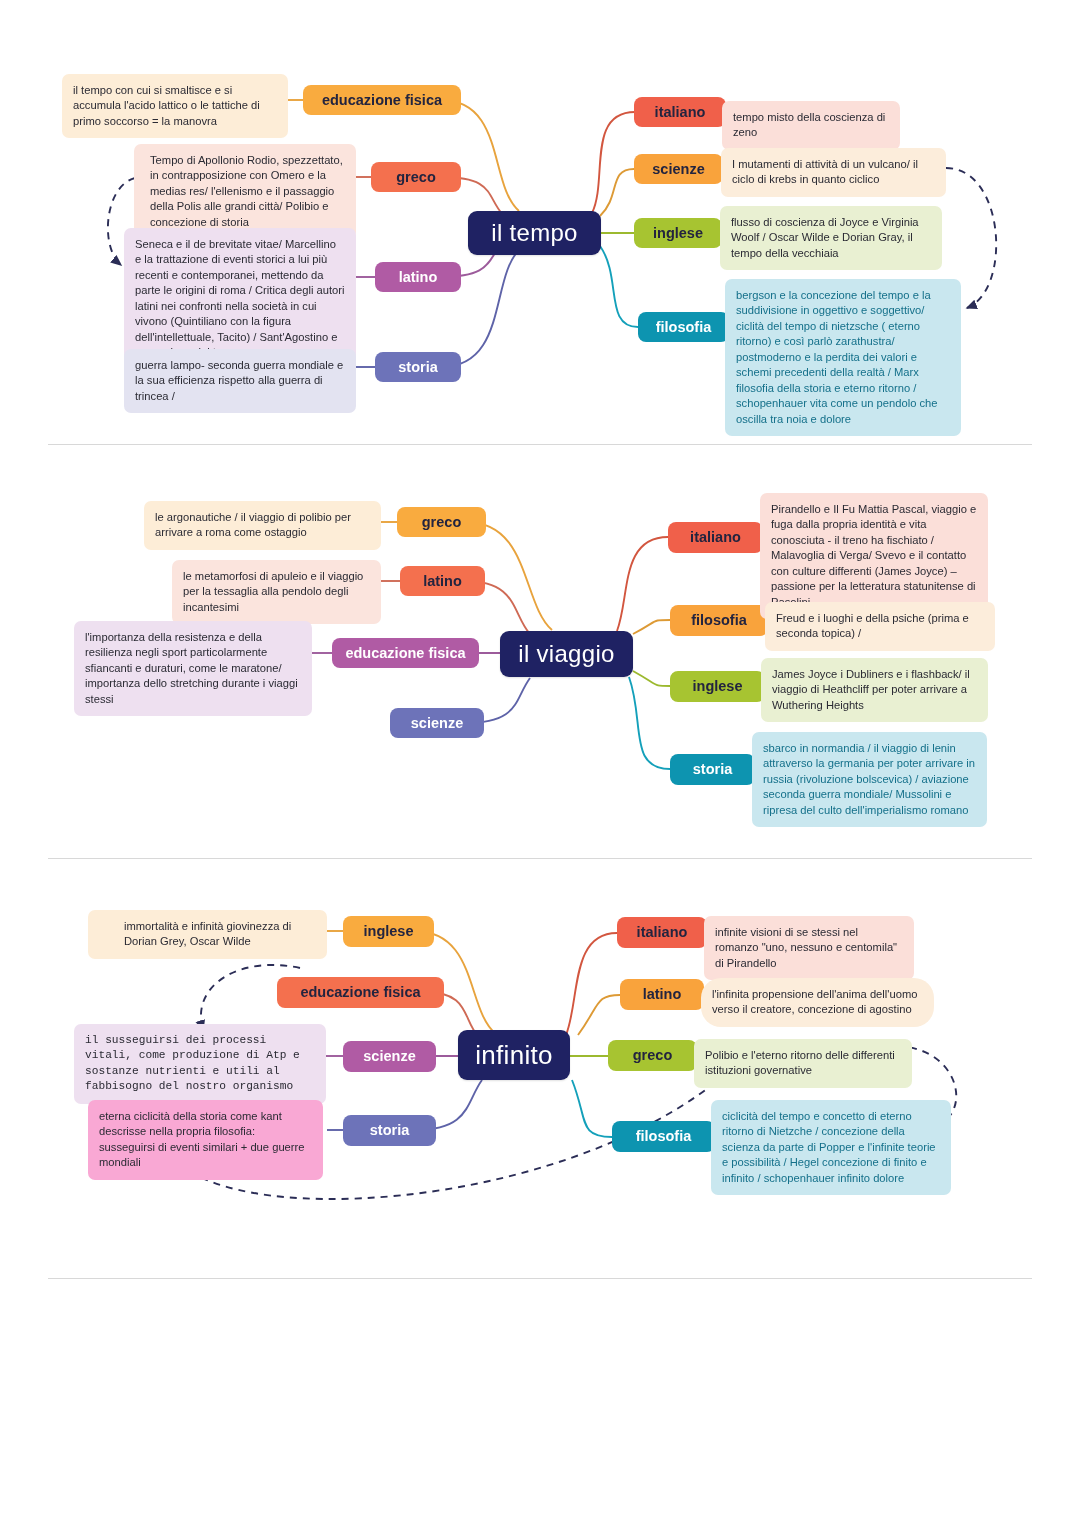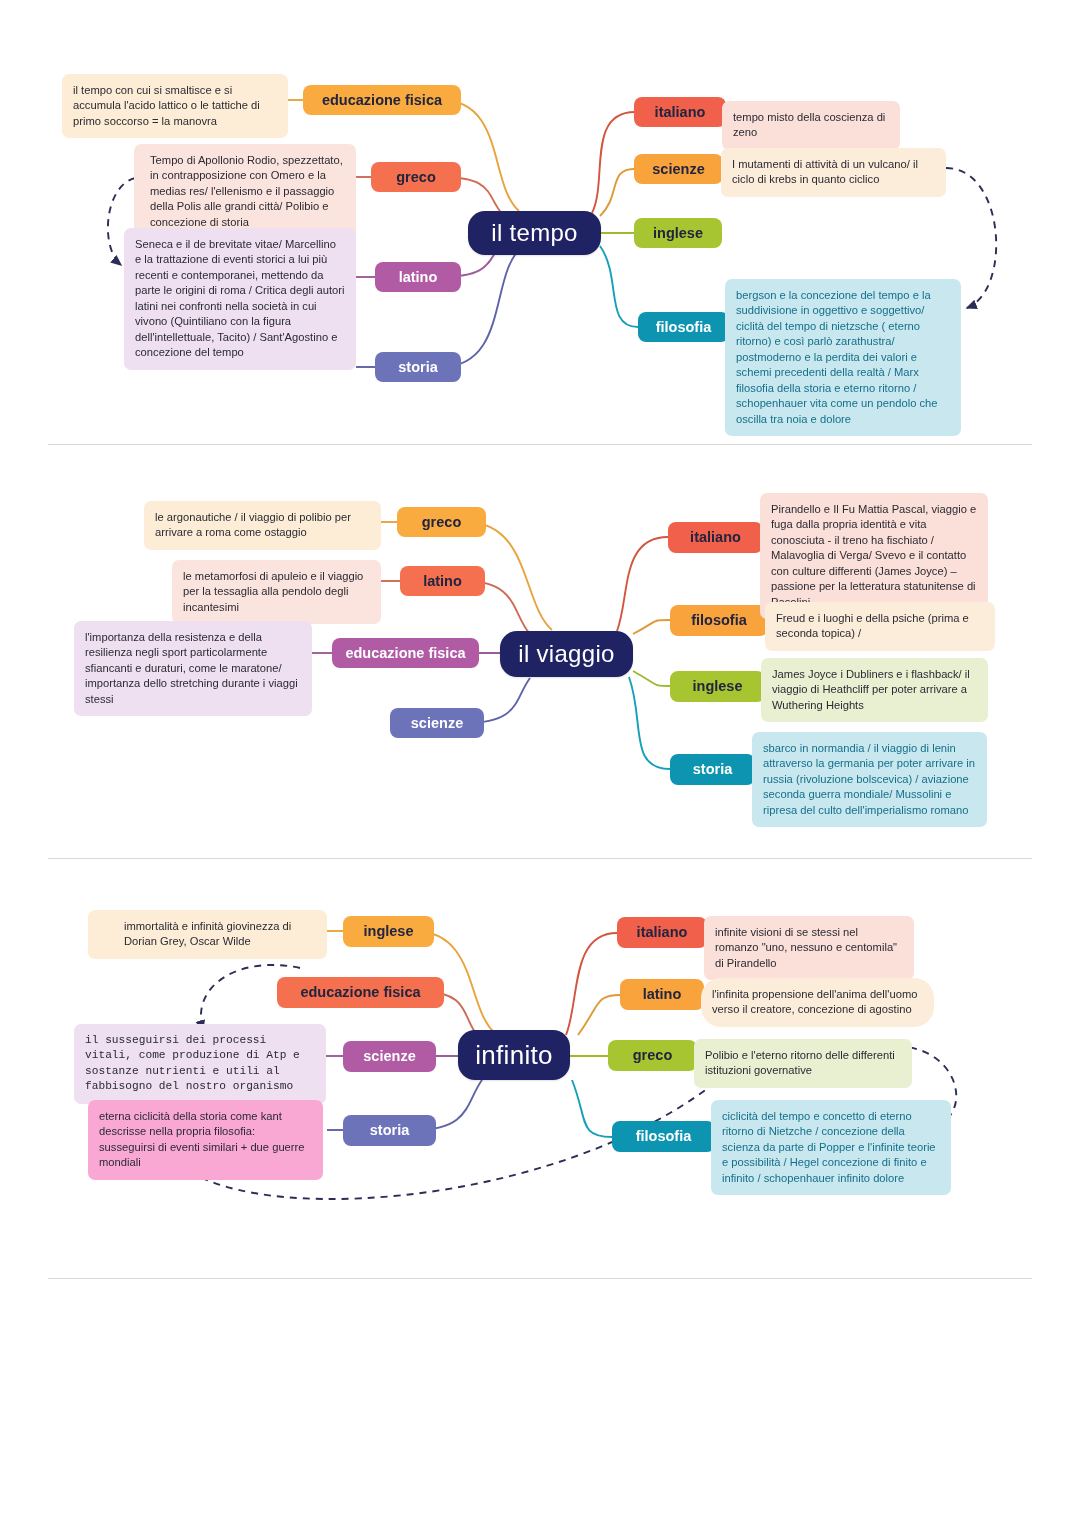--- a/index.html
+++ b/index.html
@@ -19,21 +19,21 @@
   .divider{position:absolute;left:48px;width:984px;height:1px;background:#d8d8d8;}
   #div-1{top:444px;}
   #div-2{top:858px;}
   #div-3{top:1278px;}
 
   .svg-layer{position:absolute;left:0;top:0;width:1080px;height:1526px;pointer-events:none;}
 
   
   .center-node{
     position:absolute;background:#1f2263;color:#ffffff;
-    border-radius:17px;display:flex;align-items:center;justify-content:center;
+    border-radius:9px;display:flex;align-items:center;justify-content:center;
     font-size:24px;letter-spacing:.3px;font-weight:400;
     box-shadow:0 1px 2px rgba(0,0,0,.12);
   }
 
   
   .pill{
     position:absolute;border-radius:8px;display:flex;align-items:center;
     justify-content:center;font-size:14.5px;font-weight:700;
     padding:0 10px;white-space:nowrap;line-height:1;
   }
@@ -138,28 +138,30 @@
     <div class="center-node" style="left:468px;top:211px;width:133px;height:44px;">il tempo</div>
 
     <div class="pill darkfg" style="left:303px;top:85px;width:138px;height:30px;background:#f9ab3f;">educazione fisica</div>
     <div class="pill darkfg" style="left:371px;top:162px;width:70px;height:30px;background:#f4704e;">greco</div>
     <div class="pill lightfg" style="left:375px;top:262px;width:66px;height:30px;background:#b05ba4;">latino</div>
     <div class="pill lightfg" style="left:375px;top:352px;width:66px;height:30px;background:#6d73b9;">storia</div>
 
     <div class="note" style="left:62px;top:74px;width:226px;background:#fdedd7;">il tempo con cui si smaltisce e si accumula l'acido lattico o le tattiche di primo soccorso = la manovra</div>
     <div class="note" style="left:134px;top:144px;width:222px;background:#fbe4dd;padding-left:16px;">Tempo di Apollonio Rodio, spezzettato, in contrapposizione con Omero e la medias res/ l'ellenismo e il passaggio della Polis alle grandi città/ Polibio e concezione di storia</div>
     <div class="note" style="left:124px;top:228px;width:232px;background:#eee0f0;">Seneca e il de brevitate vitae/ Marcellino e la trattazione di eventi storici a lui più recenti e contemporanei,  mettendo da parte le origini di roma / Critica degli autori latini nei confronti nella società in cui vivono (Quintiliano con la figura dell'intellettuale, Tacito) / Sant'Agostino e concezione del tempo</div>
+    <div class="note" style="left:124px;top:349px;width:232px;background:#e3e3f1;">guerra lampo- seconda guerra mondiale e la sua efficienza rispetto alla guerra di trincea /</div>
 
     <div class="pill darkfg" style="left:634px;top:97px;width:72px;height:30px;background:#f0604a;">italiano</div>
     <div class="pill darkfg" style="left:634px;top:154px;width:69px;height:30px;background:#f9a33c;">scienze</div>
     <div class="pill darkfg" style="left:634px;top:218px;width:68px;height:30px;background:#a7c431;">inglese</div>
     <div class="pill lightfg" style="left:638px;top:312px;width:71px;height:30px;background:#0d94b0;">filosofia</div>
 
     <div class="note" style="left:722px;top:101px;width:178px;background:#fbdfd9;">tempo misto della coscienza di zeno</div>
     <div class="note" style="left:721px;top:148px;width:225px;background:#fceddb;">I mutamenti di attività di un vulcano/ il ciclo di krebs in quanto ciclico</div>
+    <div class="note" style="left:720px;top:206px;width:222px;background:#e9f0d2;">flusso di coscienza di Joyce e Virginia Woolf / Oscar Wilde e Dorian Gray, il tempo della vecchiaia</div>
     <div class="note" style="left:725px;top:279px;width:236px;background:#c9e7ef;color:#14708a;">bergson e la concezione del tempo e la suddivisione in oggettivo e soggettivo/ ciclità del tempo di nietzsche ( eterno ritorno) e così parlò zarathustra/ postmoderno e la perdita dei valori e schemi precedenti della realtà / Marx filosofia della storia e eterno ritorno / schopenhauer vita come un pendolo che oscilla tra noia e dolore</div>
   </div>
 
   <div class="section" id="sec-viaggio">
 
     <div class="center-node" style="left:500px;top:186px;width:133px;height:46px;">il viaggio</div>
 
     <div class="pill darkfg" style="left:397px;top:62px;width:69px;height:30px;background:#f9ab3f;">greco</div>
     <div class="pill darkfg" style="left:400px;top:121px;width:65px;height:30px;background:#f4704e;">latino</div>
     <div class="pill lightfg" style="left:332px;top:193px;width:127px;height:30px;background:#b05ba4;">educazione fisica</div>

